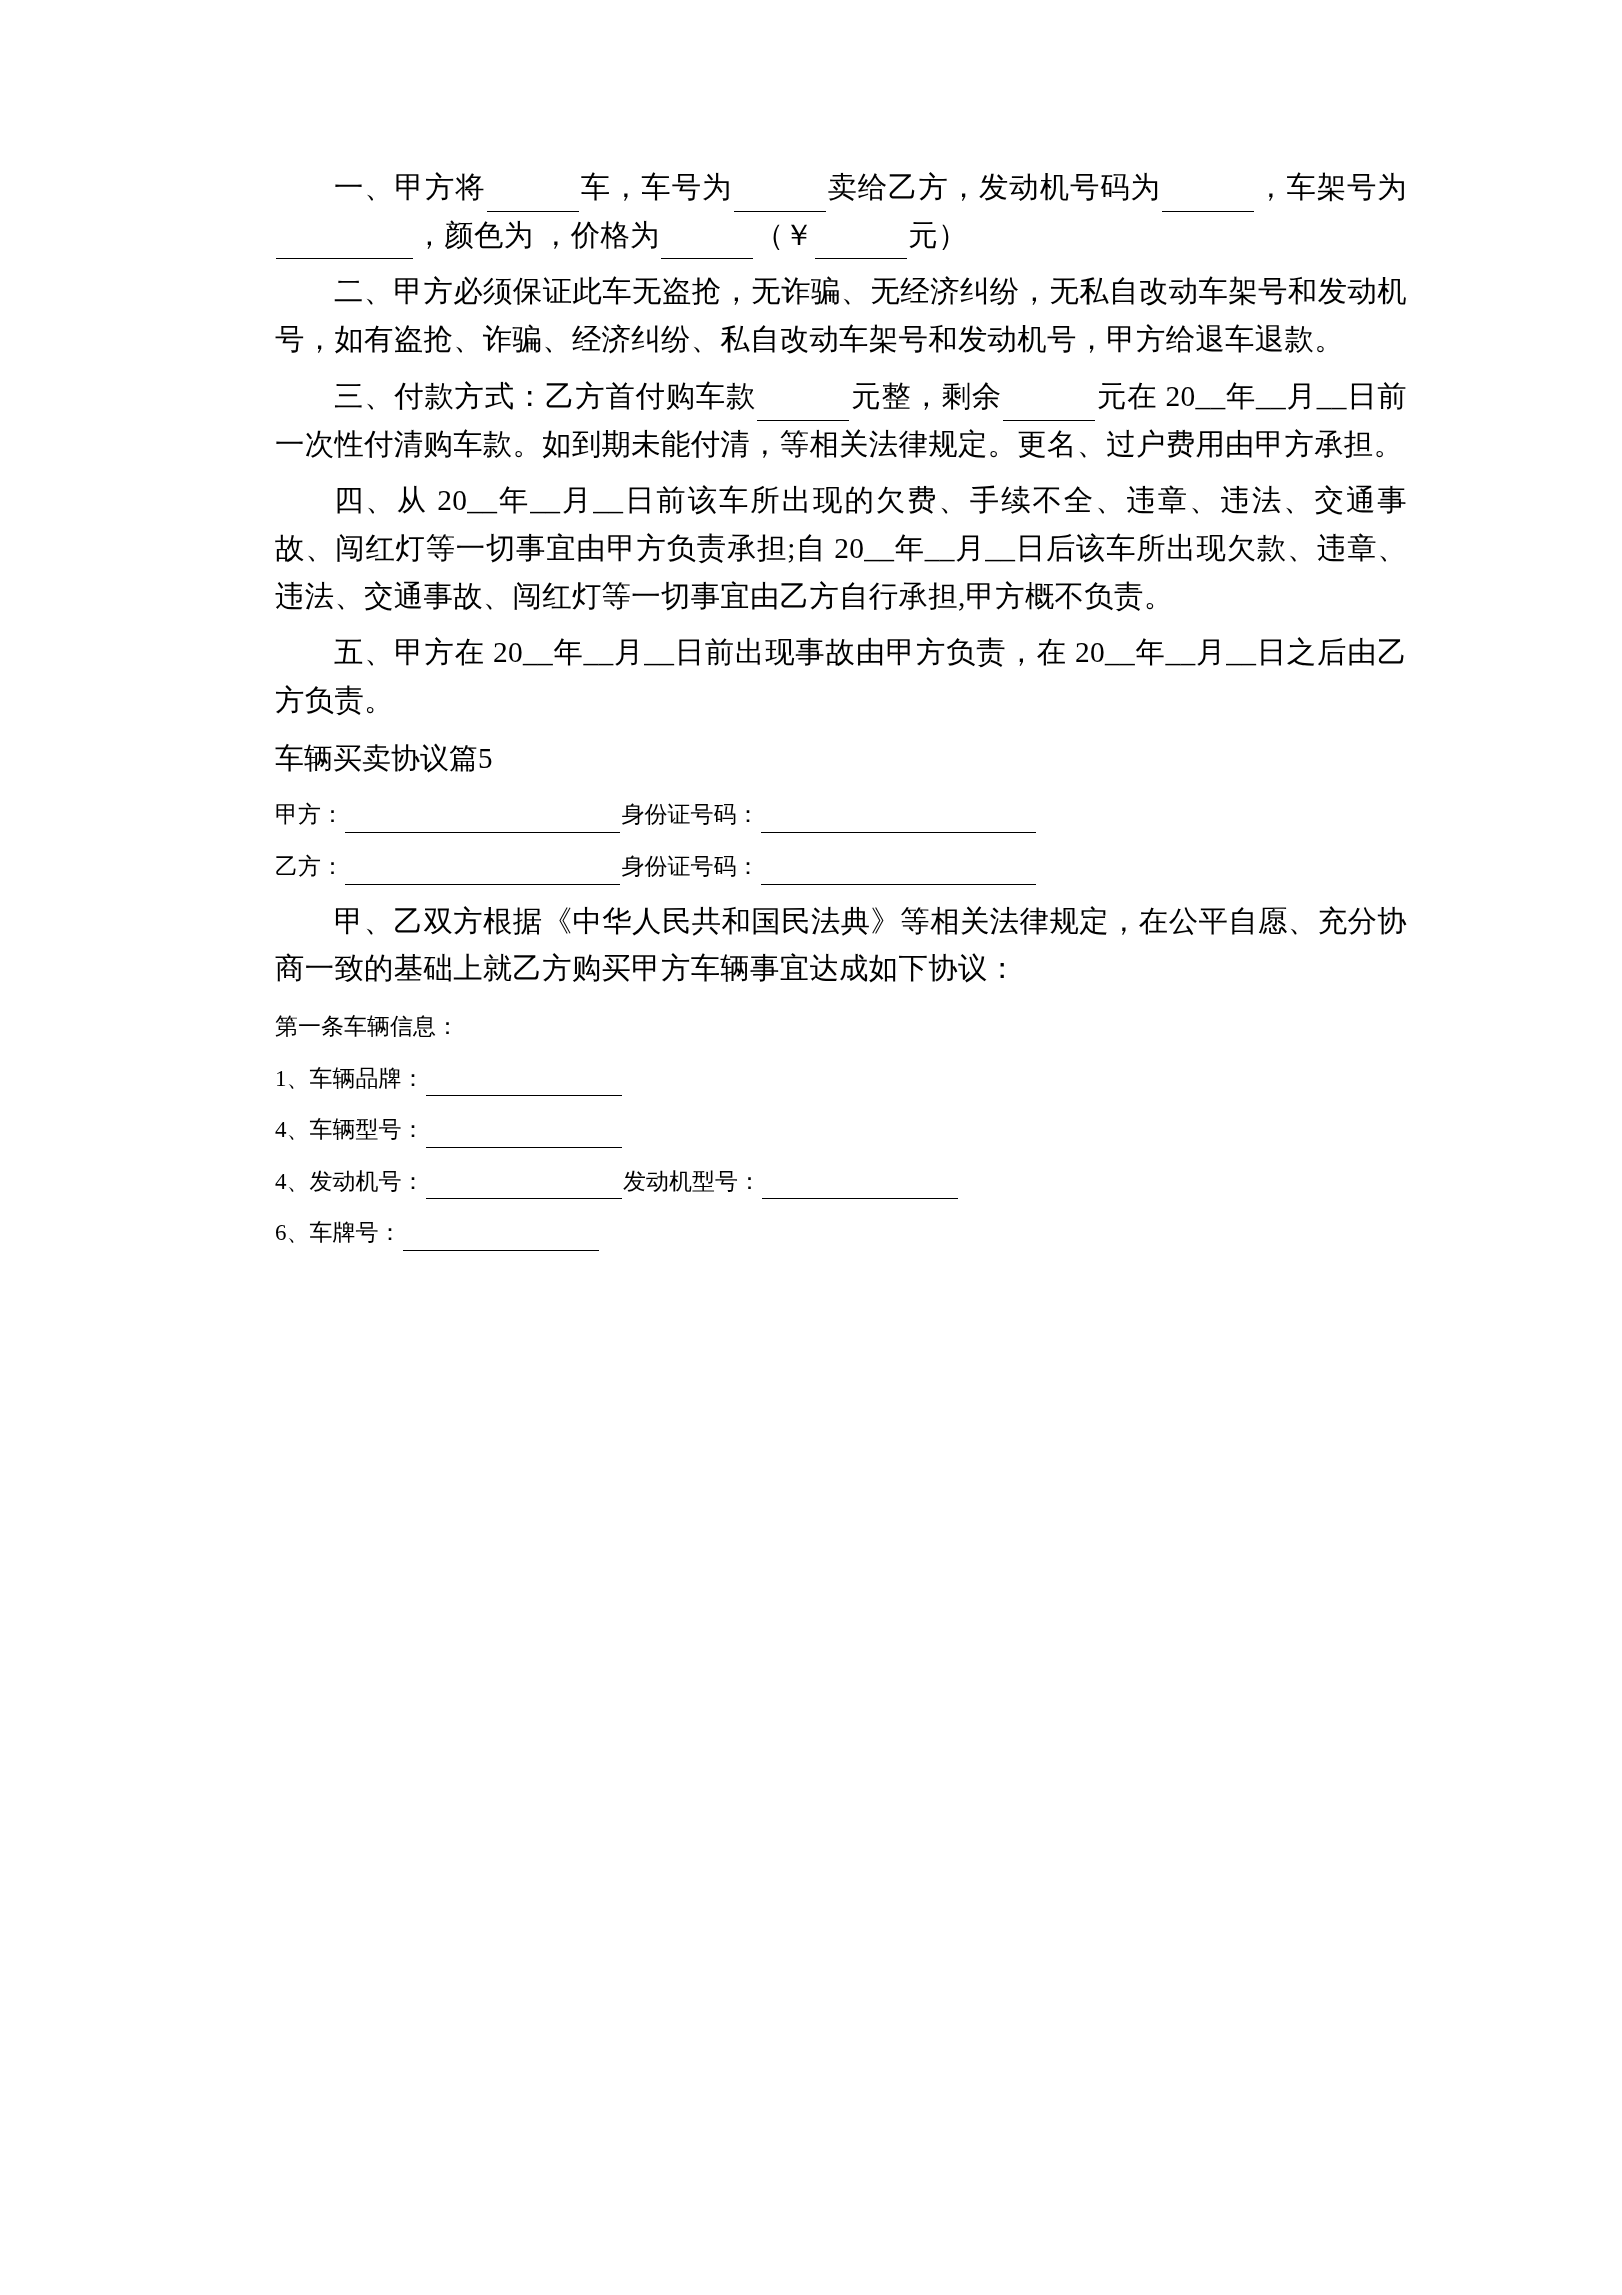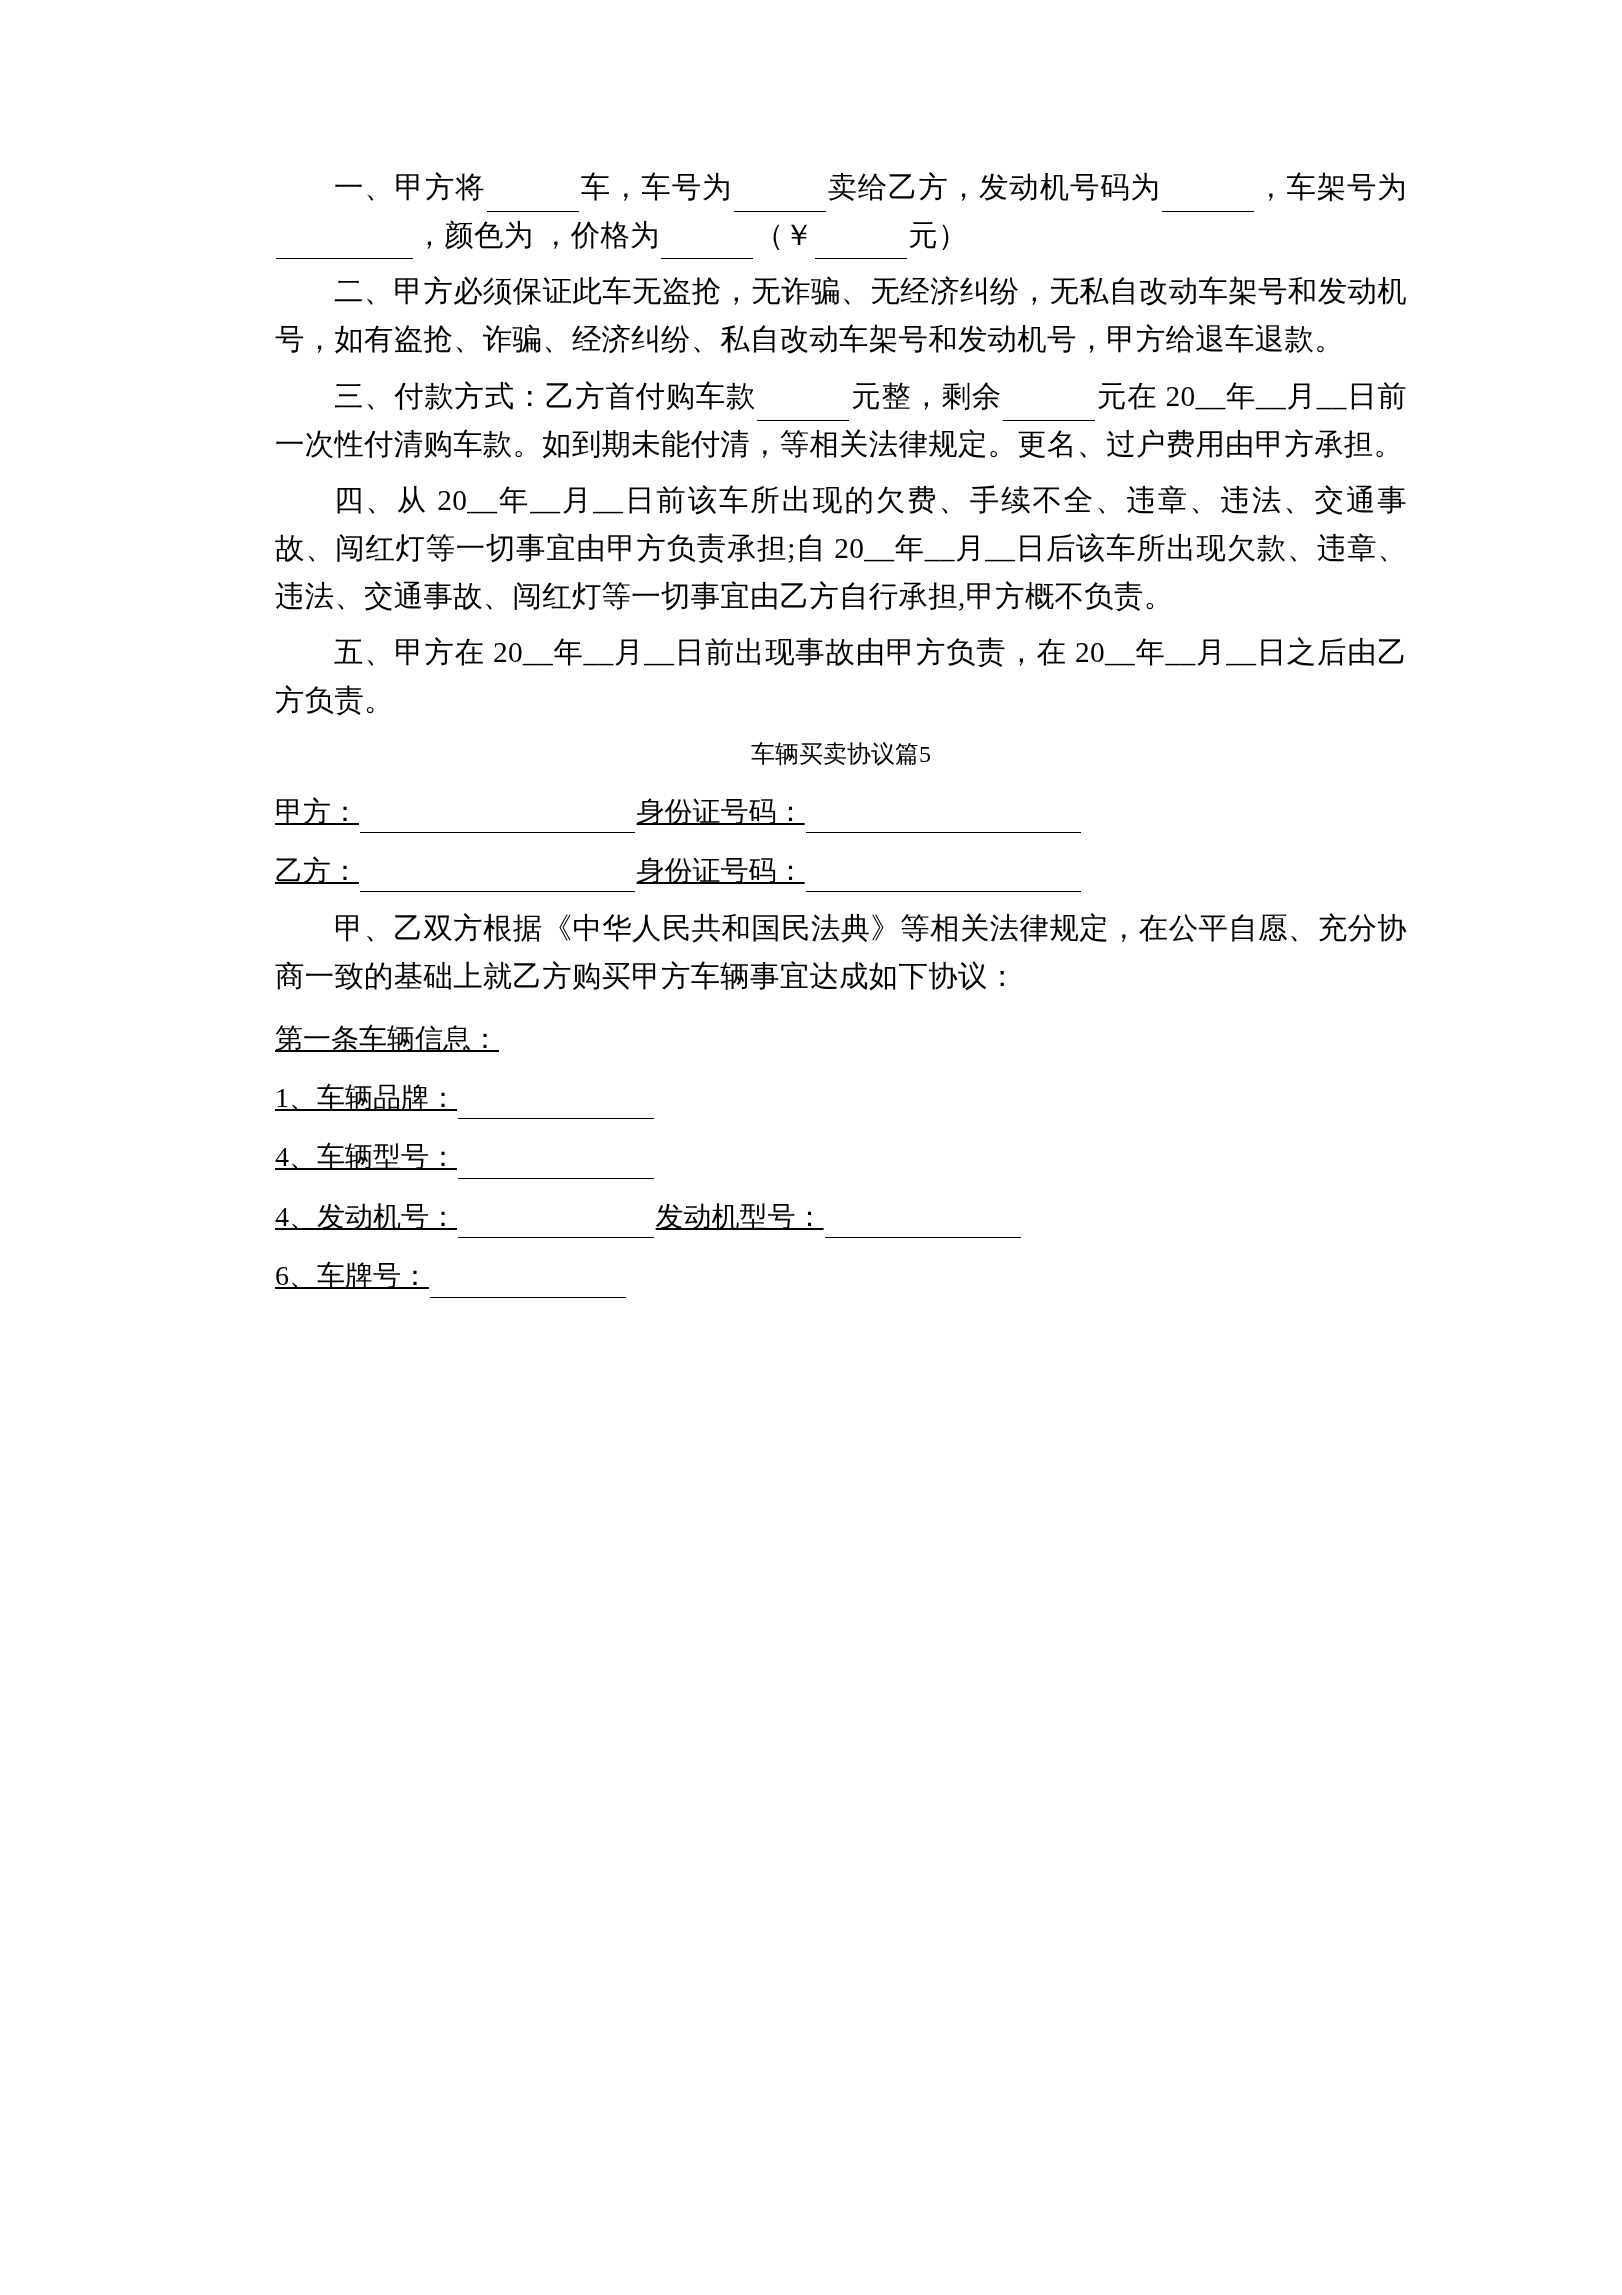--- a/index.html
+++ b/index.html
@@ -46,37 +46,35 @@
     height: 29px;
     margin: 0 1.3px;
   }
   .b-md { width: 92px; }
   .b-lg { width: 137px; }
   .b-xl { width: 196px; }
   .b-xxl { width: 226px; }
   .b-wide { width: 275px; }
   .sect-title {
     margin: 11.8px 0 10.5px 0;
-    font-size: 24px;
+    font-size: 29px;
     line-height: 1.55;
     text-indent: 0;
-    text-align: center;
   }
   .sign-line {
     margin: 0 0 11.8px 0;
     font-size: 29.4px;
     line-height: 1.6;
     text-indent: 0;
   }
   .item-line {
     margin: 16px 0 13px 0;
-    font-size: 28px;
+    font-size: 23px;
     line-height: 1.55;
     text-indent: 0;
-    text-decoration: underline;
   }
 </style>
 </head>
 <body>
 
 <div class="page">
   <div class="doc">
 
     <div id="clauses-block">
         <p class="para indent"><span>一、甲方将</span><span class="blank b-md"></span><span>车，车号为</span><span class="blank b-md"></span><span>卖给乙方，发动机号码为</span><span class="blank b-md"></span><span>，车架号为</span><span class="blank b-lg"></span><span>，颜色为 ，价格为</span><span class="blank b-md"></span><span>（￥</span><span class="blank b-md"></span><span>元）</span></p>

